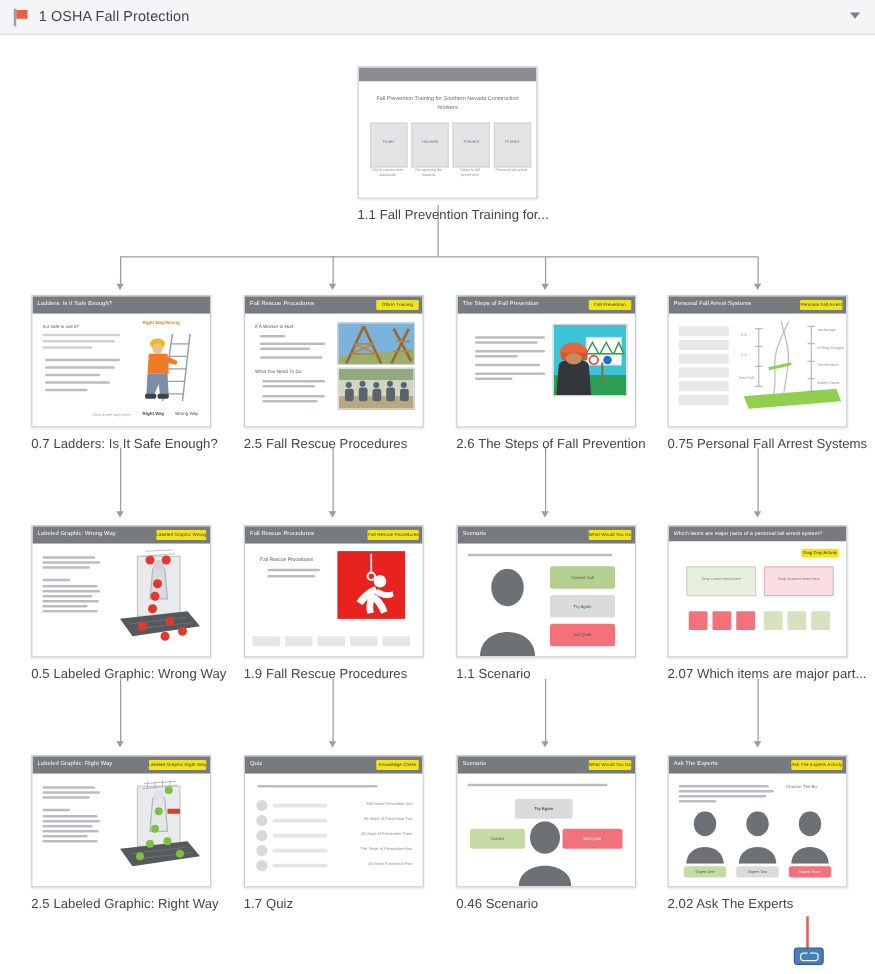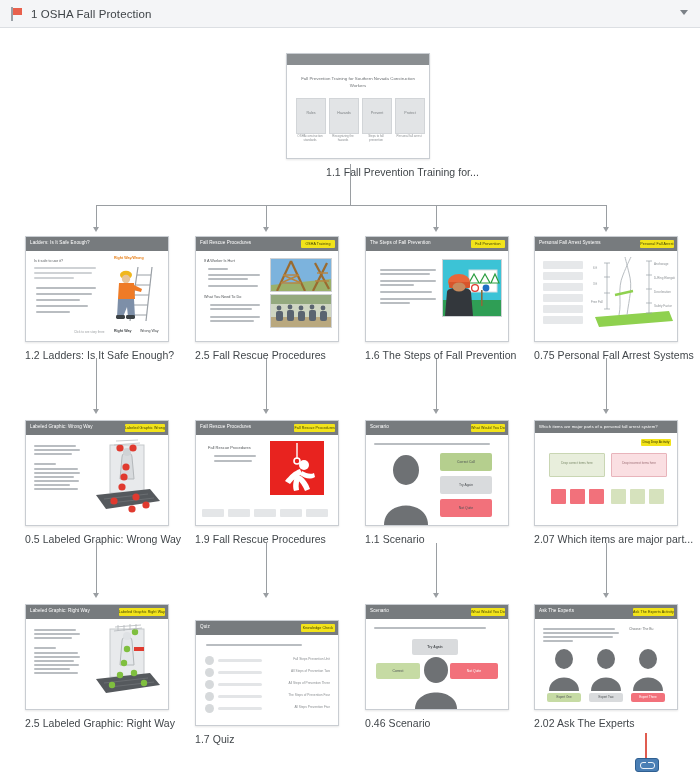--- a/index.html
+++ b/index.html
@@ -191,21 +191,21 @@
           <div class="rc-t">Prevent</div>
         </div>
         <div class="root-cap" style="left:75px;">Steps to fall prevention</div>
 
         <div class="root-card" style="left:108px;">
           <div class="rc-t">Protect</div>
         </div>
         <div class="root-cap" style="left:108px;">Personal fall arrest</div>
       </div>
     </div>
-    <div class="caption" style="text-align:right;width:142px;margin-left:40px;">1.1 Fall Prevention Training for...</div>
+    <div class="caption" style="text-align:right;width:142px;">1.1 Fall Prevention Training for...</div>
   </div>
 
   <div class="node" style="left:25px;top:208px;">
     <div class="thumb">
       <div class="tbar">
         <div class="ttitle">Ladders: Is It Safe Enough?</div>
       </div>
       <div class="tbody">
         <div class="txt-sm" style="left:8px;top:8px;font-size:3.6px;color:#55595c;">Is it safe to use it?</div>
         <div class="ln" style="left:8px;top:16px;width:62px;"></div>
@@ -232,21 +232,21 @@
           <path d="M26 22 L34 26 L33 29 L25 27 Z" fill="#ef7b26"></path>
           <path d="M10 36 L26 36 L27 54 L20 54 L19 44 L15 54 L9 54 Z" fill="#7d8fa8"></path>
           <rect x="8" y="52" width="9" height="4" rx="1.4" fill="#3c4246"></rect>
           <rect x="18" y="52" width="9" height="4" rx="1.4" fill="#3c4246"></rect>
         </svg>
         <div class="txt-sm" style="left:48px;top:79px;font-size:3px;color:#9b9fa2;">Click to see story three</div>
         <div class="txt-sm" style="left:88px;top:78px;font-size:3.6px;color:#44484b;font-weight:bold;">Right Way</div>
         <div class="txt-sm" style="left:114px;top:78px;font-size:3.6px;color:#44484b;">Wrong Way</div>
       </div>
     </div>
-    <div class="caption">1.2 Ladders: Is It Safe Enough?</div>
+    <div class="caption">0.7 Ladders: Is It Safe Enough?</div>
   </div>
 
   <div class="node" style="left:195px;top:208px;">
     <div class="thumb">
       <div class="tbar">
         <div class="ttitle">Fall Rescue Procedures</div>
         <div class="tlogo">
             <i>OSHA Training</i>
           </div>
       </div>
@@ -336,21 +336,21 @@
             <circle cx="43" cy="28" r="3.4" fill="#1f6fc4"></circle>
             <rect x="38" y="30" width="1.6" height="16" fill="#8a6b3a"></rect>
             <ellipse cx="16" cy="22" rx="11" ry="8" fill="#e8673a"></ellipse>
             <rect x="6" y="22" width="21" height="6" rx="1" fill="#d8552b"></rect>
             <path d="M4 32 C4 26 28 26 28 32 L30 56 L2 56 Z" fill="#33373c"></path>
             <ellipse cx="16" cy="27" rx="6.5" ry="4.5" fill="#c78b5e"></ellipse>
           </svg>
         </div>
       </div>
     </div>
-    <div class="caption">1.6 The Steps of Fall Prevention</div>
+    <div class="caption">2.6 The Steps of Fall Prevention</div>
   </div>
 
   <div class="node" style="left:534px;top:208px;">
     <div class="thumb">
       <div class="tbar">
         <div class="ttitle">Personal Fall Arrest Systems</div>
         <div class="tlogo">
             <i>Personal Fall Arrest</i>
           </div>
       </div>
@@ -578,21 +578,21 @@
               <path d="M36 2 L36 8"></path>
             <path d="M42 1 L42 7"></path>
               <path d="M48 1 L48 7"></path>
           </g>
         </svg>
       </div>
     </div>
     <div class="caption">2.5 Labeled Graphic: Right Way</div>
   </div>
 
-  <div class="node" style="left:195px;top:592px;">
+  <div class="node" style="left:195px;top:576px;">
     <div class="thumb">
       <div class="tbar">
         <div class="ttitle">Quiz</div>
         <div class="tlogo">
             <i>Knowledge Check</i>
           </div>
       </div>
       <div class="tbody">
         <div class="ln d" style="left:10px;top:9px;width:96px;"></div>
         <div class="qcirc" style="top:21px;"></div>

